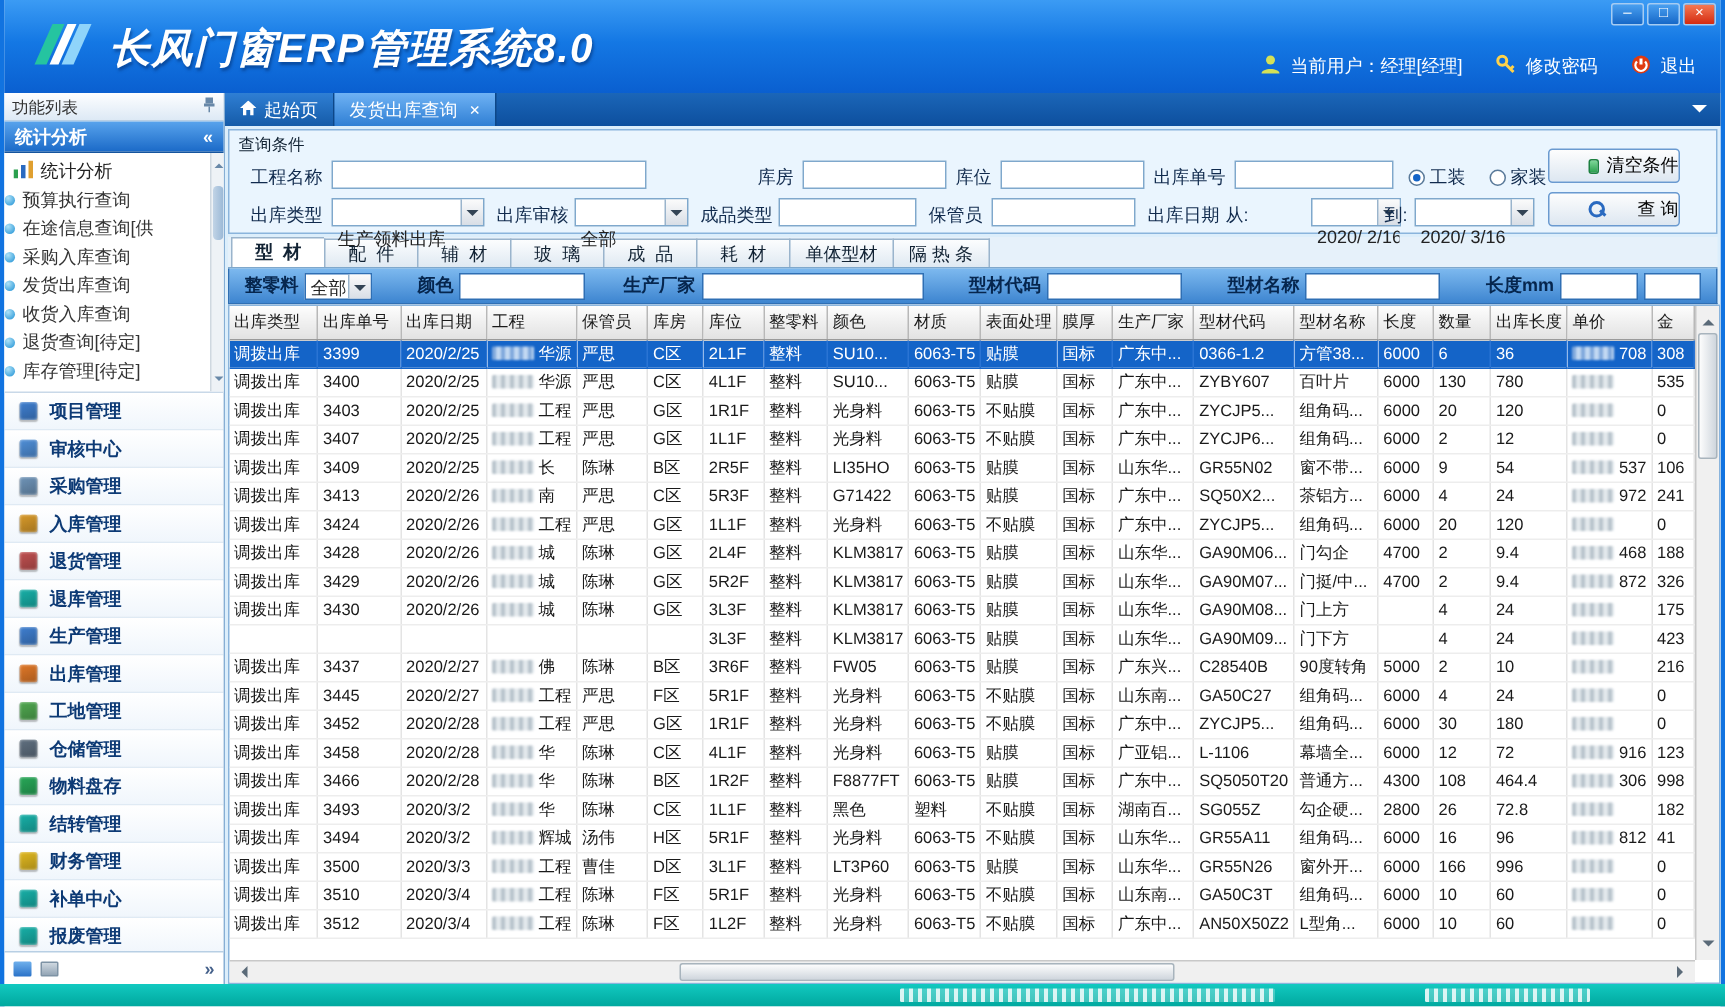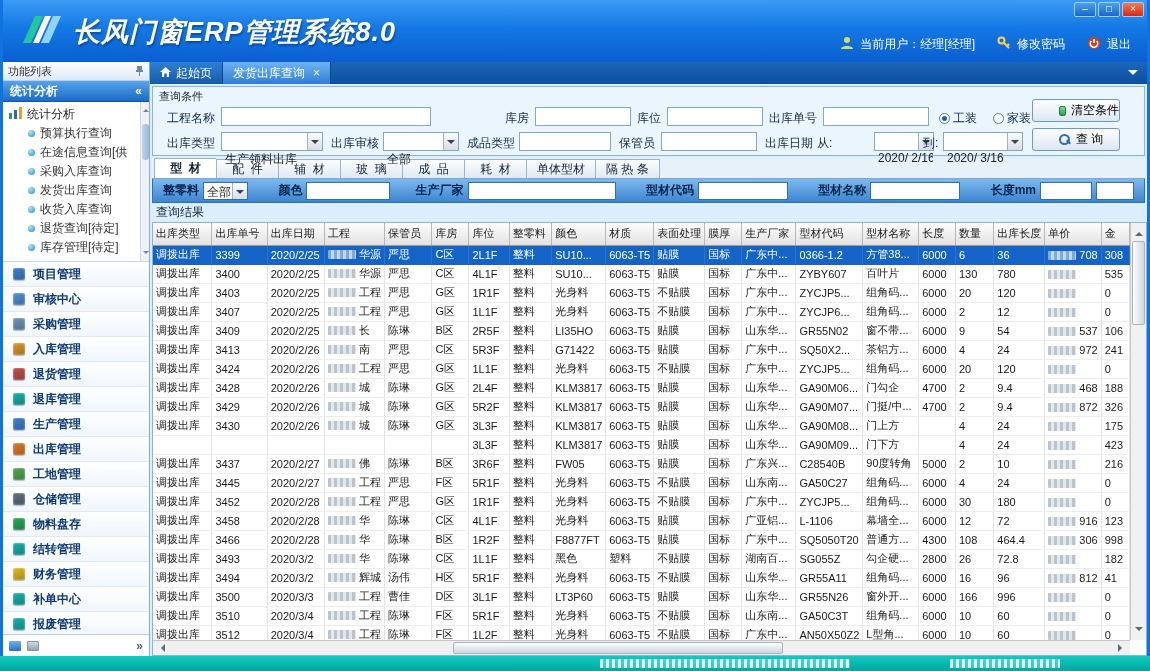--- a/index.html
+++ b/index.html
@@ -20,21 +20,21 @@
 
   
   .main-row{flex:1;display:flex;min-height:0;}
 
   
   .sidebar{flex:0 0 147px;display:flex;flex-direction:column;background:#fff;border-right:1px solid #86aed4;min-height:0;}
   .panel-titlebar{flex:0 0 19px;display:flex;align-items:center;justify-content:space-between;padding:0 5px;font-size:11px;color:#333;background:linear-gradient(#fdfeff,#dde9f5);border-bottom:1px solid #b8cfe4;}
   .section-header{flex:0 0 21px;display:flex;align-items:center;justify-content:space-between;padding:0 7px;color:#fff;font-weight:bold;background:linear-gradient(#58a3ec,#1b6ac8);border-bottom:1px solid #15549e;}
   .tree{flex:0 0 160px;position:relative;background:#fff;border-bottom:1px solid #c8d8e8;padding-top:3px;overflow:hidden;}
   .tree-root{display:flex;align-items:center;gap:5px;height:19px;padding-left:6px;color:#222;}
-  .tree-item{display:flex;align-items:center;gap:5px;height:19px;padding-left:25px;color:#333;cursor:pointer;white-space:nowrap;}
+  .tree-item{display:flex;align-items:center;gap:5px;height:19px;color:#333;cursor:pointer;white-space:nowrap;}
   .tree-dot{flex:0 0 7px;width:7px;height:7px;border-radius:50%;background:radial-gradient(circle at 35% 30%,#aee2f8,#1d90d4);}
   .tree-scroll{position:absolute;top:0;right:0;width:9px;height:100%;background:#eef2f6;border-left:1px solid #cfd8e0;}
   .tree-scroll .thumb{position:absolute;top:22px;left:1px;width:7px;height:36px;background:linear-gradient(90deg,#c2d4e6,#9ab8d6);border-radius:3px;}
   .tri-up,.tri-down{position:absolute;left:2px;width:0;height:0;border:3px solid transparent;}
   .tri-up{top:4px;border-bottom-color:#6888a8;}
   .tri-down{bottom:4px;border-top-color:#6888a8;}
   .sidebar-menu{flex:1;overflow:hidden;}
   .menu-item{height:25px;display:flex;align-items:center;gap:8px;padding-left:10px;font-weight:bold;color:#0d3a75;background:linear-gradient(#ffffff,#f0f6fc);border-bottom:1px solid #dfeaf4;cursor:pointer;}
   .menu-ico{width:12px;height:12px;border-radius:2px;box-shadow:inset 0 0 2px rgba(255,255,255,.7),0 1px 1px rgba(0,0,0,.25);}
   .sidebar-bottom{flex:0 0 22px;display:flex;align-items:center;gap:6px;padding:0 6px;background:linear-gradient(#f8fbfe,#dcе9f5);border-top:1px solid #b8cfe4;}
@@ -56,21 +56,21 @@
   .group-title{position:absolute;top:2px;left:6px;font-size:11px;color:#123;}
   .q-lbl{position:absolute;font-size:12px;color:#102a4d;white-space:nowrap;}
   .q-input{position:absolute;height:19px;border:1px solid #7fa8cc;background:#fff;font-size:12px;padding:0 3px;font-family:inherit;}
   .combo,.datebox{position:absolute;height:19px;background:#fff;border:1px solid #7fa8cc;}
   .combo .txt,.datebox .txt{display:block;padding:2px 16px 0 3px;font-size:12px;white-space:nowrap;overflow:hidden;margin-top:16px;}
   .dd{position:absolute;right:0;top:0;width:15px;height:100%;background:linear-gradient(#fbfbfb,#d8dee6);border-left:1px solid #9ab4cc;}
   .dd::after{content:"";position:absolute;left:3px;top:7px;border:4px solid transparent;border-top-color:#345;}
   .radio{display:inline-block;width:11px;height:11px;border-radius:50%;border:1px solid #5a7a9a;background:#fff;vertical-align:-2px;margin-right:3px;position:relative;}
   .radio.checked::after{content:"";position:absolute;left:2px;top:2px;width:5px;height:5px;border-radius:50%;background:#1464c8;}
   .radio-lbl{position:absolute;font-size:12px;color:#102a4d;cursor:pointer;white-space:nowrap;}
-  .q-btn{position:absolute;right:24px;width:88px;height:23px;display:flex;align-items:center;justify-content:flex-start;gap:5px;background:linear-gradient(#fdfdfd,#dde7f1);border:1px solid #6a9ad0;border-radius:3px;font-size:12px;cursor:pointer;white-space:pre;padding-left:26px;}
+  .q-btn{position:absolute;right:24px;width:88px;height:23px;display:flex;align-items:center;justify-content:space-between;gap:5px;background:linear-gradient(#fdfdfd,#dde7f1);border:1px solid #6a9ad0;border-radius:3px;font-size:12px;cursor:pointer;white-space:pre;padding-left:26px;}
   .btn-ico-clear{width:13px;height:10px;border-radius:2px;background:linear-gradient(#7fd89a,#2ba04e);border:1px solid #1d8040;}
   .btn-ico-search{width:12px;height:12px;position:relative;}
   .btn-ico-search::before{content:"";position:absolute;left:0;top:0;width:7px;height:7px;border:2px solid #2a6ac0;border-radius:50%;}
   .btn-ico-search::after{content:"";position:absolute;left:7px;top:7px;width:5px;height:2px;background:#2a6ac0;transform:rotate(45deg);}
 
   
   .material-tab-strip{flex:0 0 20px;display:flex;align-items:flex-end;background:#e6f1fa;padding-left:2px;border-bottom:1px solid #7fa8cc;margin:2px 2px 0 2px;}
   .mat-tab{height:19px;min-width:62px;padding:0 10px;display:flex;align-items:center;justify-content:center;font-size:12px;color:#123;background:linear-gradient(#fcfdfe,#dfe9f2);border:1px solid #9ab4cc;border-bottom:none;border-right:none;cursor:pointer;white-space:pre;}
   .mat-tab:last-child{border-right:1px solid #9ab4cc;}
   .mat-tab.active{background:#fff;font-weight:bold;height:20px;}
@@ -379,21 +379,20 @@
         <input class="f-input" style="width: 90px;" value="">
         <span class="gap-m"></span>
         <span class="f-lbl">型材名称</span>
         <input class="f-input" style="width: 90px;" value="">
         <span class="gap-m"></span>
         <span class="f-lbl">长度mm</span>
         <input class="f-input" style="width: 52px;" value="">
         <input class="f-input" style="width: 38px;" value="">
       </div>
 
-      <div class="results-label">查询结果</div>
 
       <div class="table-zone">
         <div class="table-scroll">
           <table id="results-table">
               <colgroup>
                 <col style="width: 64px;">
                 <col style="width: 58px;">
                 <col style="width: 58px;">
                 <col style="width: 56px;">
                 <col style="width: 52px;">

